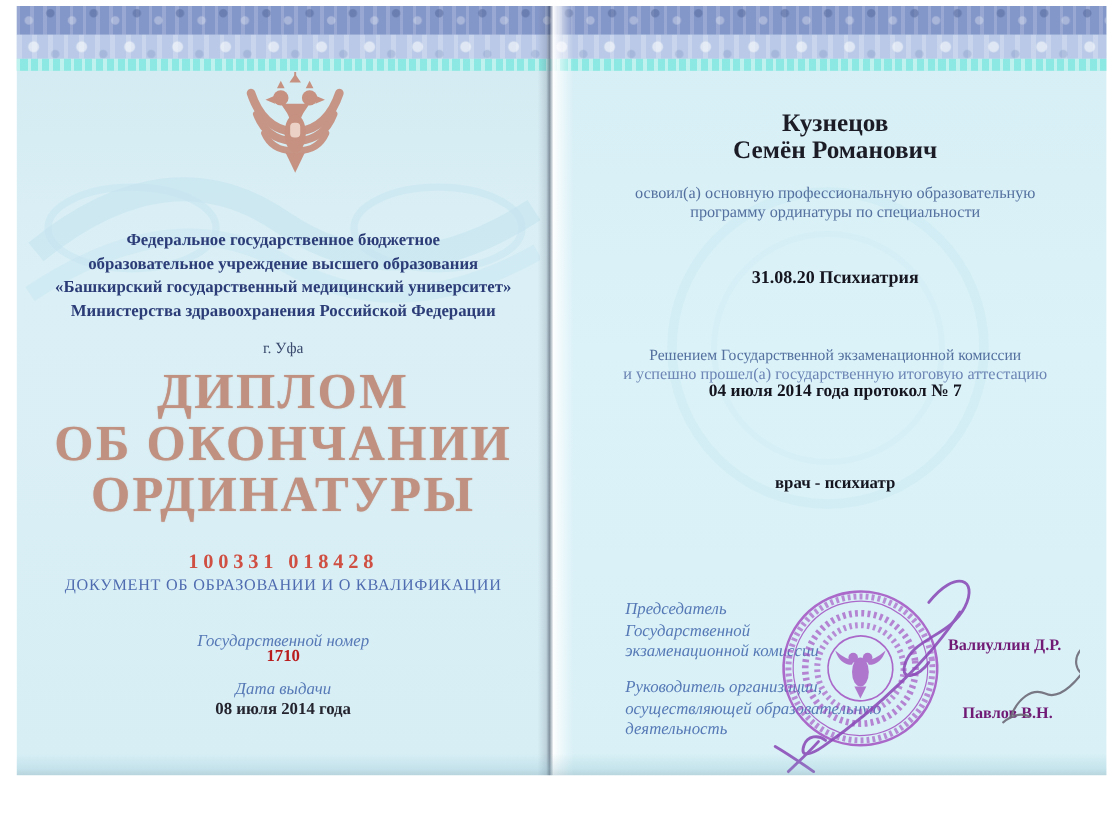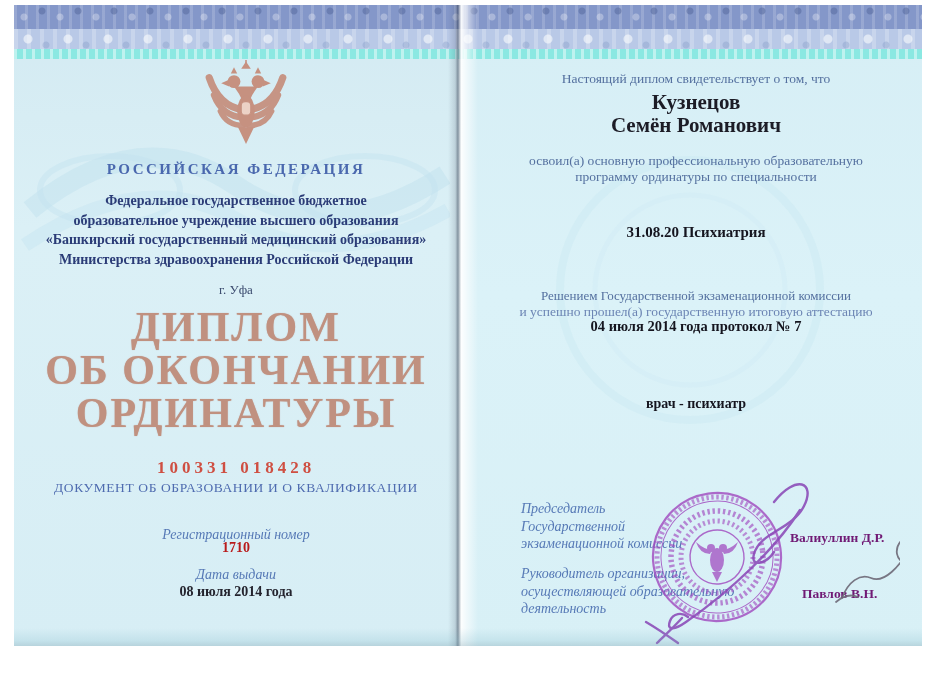--- a/index.html
+++ b/index.html
@@ -125,47 +125,45 @@
       <ellipse cx="60" cy="64" rx="11" ry="20"></ellipse>
       <path d="M41 17 l4 -8 4 8z"></path>
         <path d="M71 17 l4 -8 4 8z"></path>
       <path d="M54 11 l6 -9 6 9z"></path>
         <rect x="59" y="0" width="2" height="4"></rect>
       <path d="M50 84 L70 84 L60 105 Z"></path>
     </g>
     <rect x="54" y="52" width="12" height="17" rx="5" fill="#ecd2c6" stroke="#c69180" stroke-width="1.5"></rect>
   </svg>
 
-  <div class="tl country">РОССИЙСКАЯ ФЕДЕРАЦИЯ</div>
 
   <div class="tl institution">
     <div>Федеральное государственное бюджетное</div>
     <div>образовательное учреждение высшего образования</div>
-    <div>«Башкирский государственный медицинский образования»</div>
+    <div>«Башкирский государственный медицинский университет»</div>
     <div>Министерства здравоохранения Российской Федерации</div>
   </div>
 
   <div class="tl city">г. Уфа</div>
 
   <div class="tl doc-title">
     <div>ДИПЛОМ</div>
     <div>ОБ ОКОНЧАНИИ</div>
     <div>ОРДИНАТУРЫ</div>
   </div>
 
   <div class="tl serial">100331  018428</div>
   <div class="tl doctype">ДОКУМЕНТ ОБ ОБРАЗОВАНИИ И О КВАЛИФИКАЦИИ</div>
 
-  <div class="tl lbl-it reg-label">Регистрационный номер</div>
+  <div class="tl lbl-it reg-label">Государственной номер</div>
   <div class="tl reg-num">1710</div>
 
   <div class="tl lbl-it date-label">Дата выдачи</div>
   <div class="tl date-val">08 июля 2014  года</div>
 
-  <div class="tr intro">Настоящий диплом свидетельствует о том, что</div>
   <div class="tr surname">Кузнецов</div>
   <div class="tr given">Семён Романович</div>
   <div class="tr prog1">освоил(а) основную профессиональную образовательную</div>
   <div class="tr prog2">программу ординатуры по специальности</div>
   <div class="tr specialty">31.08.20 Психиатрия</div>
   <div class="tr attest">и успешно прошел(а) государственную итоговую аттестацию</div>
   <div class="tr commis">Решением Государственной экзаменационной комиссии</div>
   <div class="tr protocol">04 июля 2014 года протокол № 7</div>
   <div class="tr qualif">врач - психиатр</div>
 

